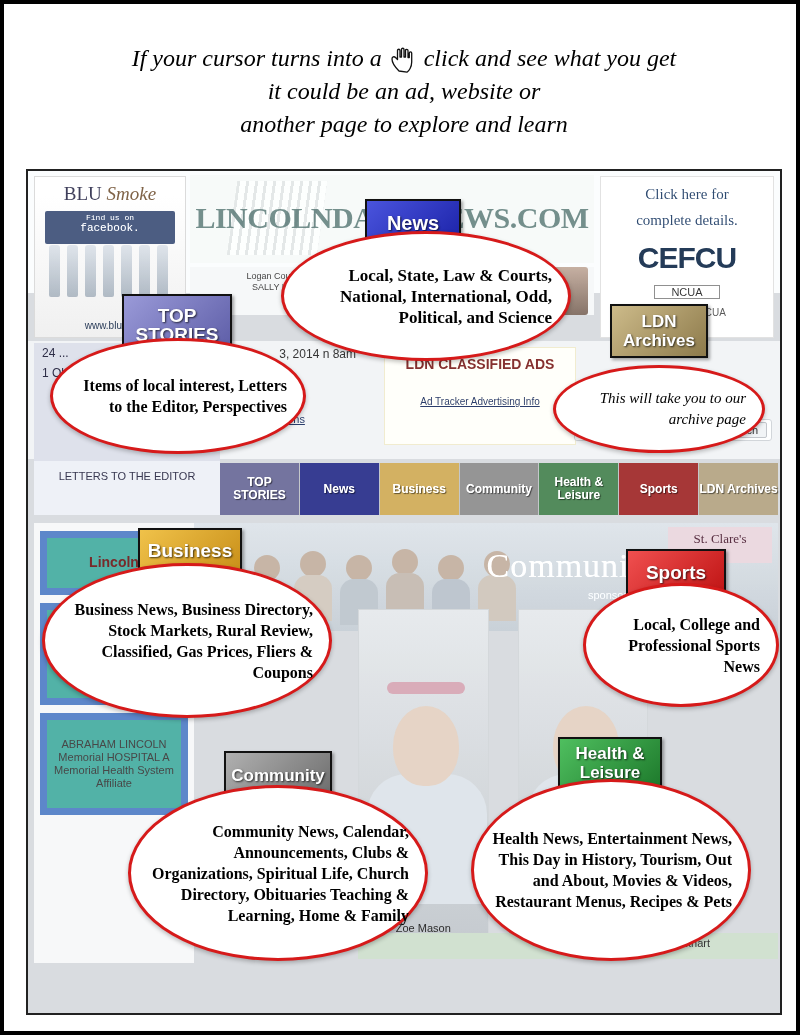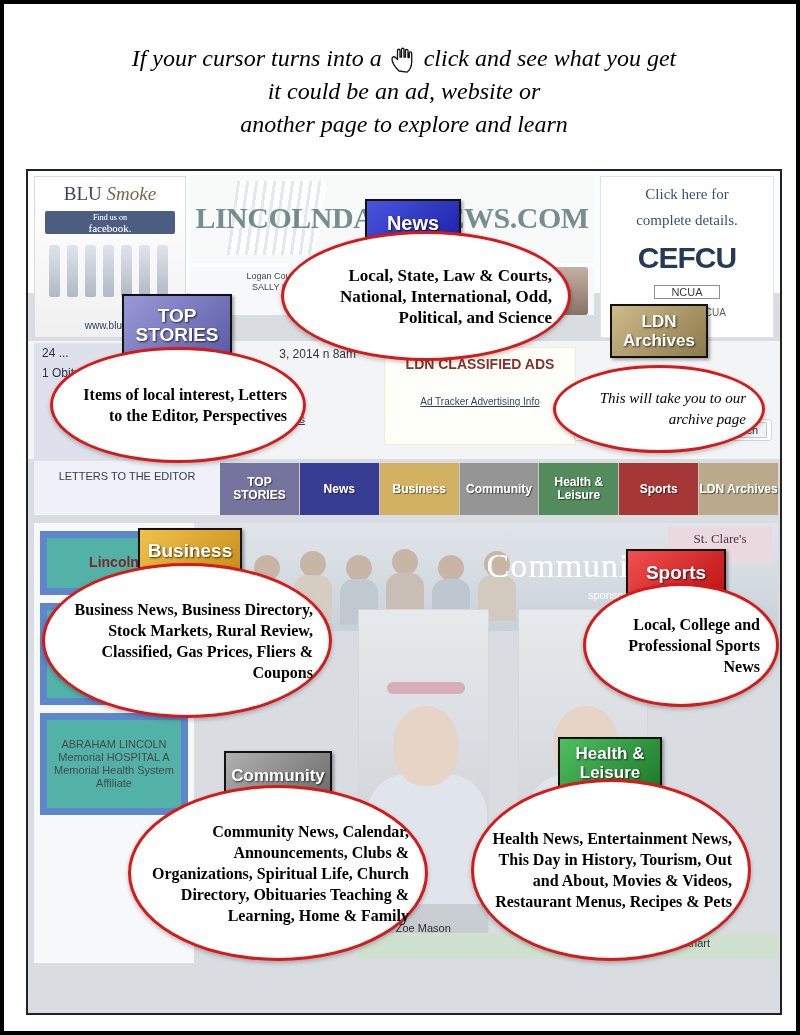--- a/index.html
+++ b/index.html
@@ -84,24 +84,24 @@
     color: #3a3a6a;
     text-align: center;
     margin-top: 6px;
     font-weight: normal;
   }
   .ad-left .brand em { color: #8b5a2b; }
   .fb-box {
     margin: 6px 10px 0 10px;
     background: #3b5998;
     color: #fff;
-    font-family: Liberation Serif, serif;
-    font-size: 11px;
-    text-align: center;
-    padding: 2px 0 0 0;
+    font-family: Liberation Mono, monospace;
+    font-size: 11px;
+    text-align: center;
+    padding: 2px 0 10px 0;
     border-radius: 2px;
   }
   .fb-box .small { font-size: 8px; display:block; }
   .bottles {
     position: absolute;
     left: 12px; top: 64px;
     width: 126px; height: 60px;
   }
   .bottle {
     position: absolute;
@@ -674,21 +674,21 @@
     <div class="chip" style="left:337px; top:28px; width:96px; height:48px; font-size:20px; background:linear-gradient(135deg,#4a54dd,#1b22a8);">
       <span>News</span>
     </div>
     <div class="bubble" style="left:253px; top:60px; width:290px; height:130px; font-size:17px;">
       <span class="txt">Local, State, Law &amp; Courts, National, International, Odd, Political, and Science</span>
     </div>
 
     <div class="chip" style="left:94px; top:123px; width:110px; height:62px; font-size:19px; background:linear-gradient(135deg,#9a9ad8,#5c5ca6); flex-direction:column;">
       <span>TOP STORIES</span>
     </div>
-    <div class="bubble" style="left:22px; top:176px; width:256px; height:116px; font-size:16px;">
+    <div class="bubble" style="left:22px; top:167px; width:256px; height:116px; font-size:16px;">
       <span class="txt">Items of local interest, Letters to the Editor, Perspectives</span>
     </div>
 
     <div class="chip" style="left:582px; top:133px; width:98px; height:54px; font-size:17px; background:linear-gradient(135deg,#cdbb8a,#8d7a4b); flex-direction:column;">
       <span>LDN Archives</span>
     </div>
     <div class="bubble italic-note" style="left:525px; top:194px; width:212px; height:88px;">
       <span class="txt">This will take you to our archive page</span>
     </div>
 

